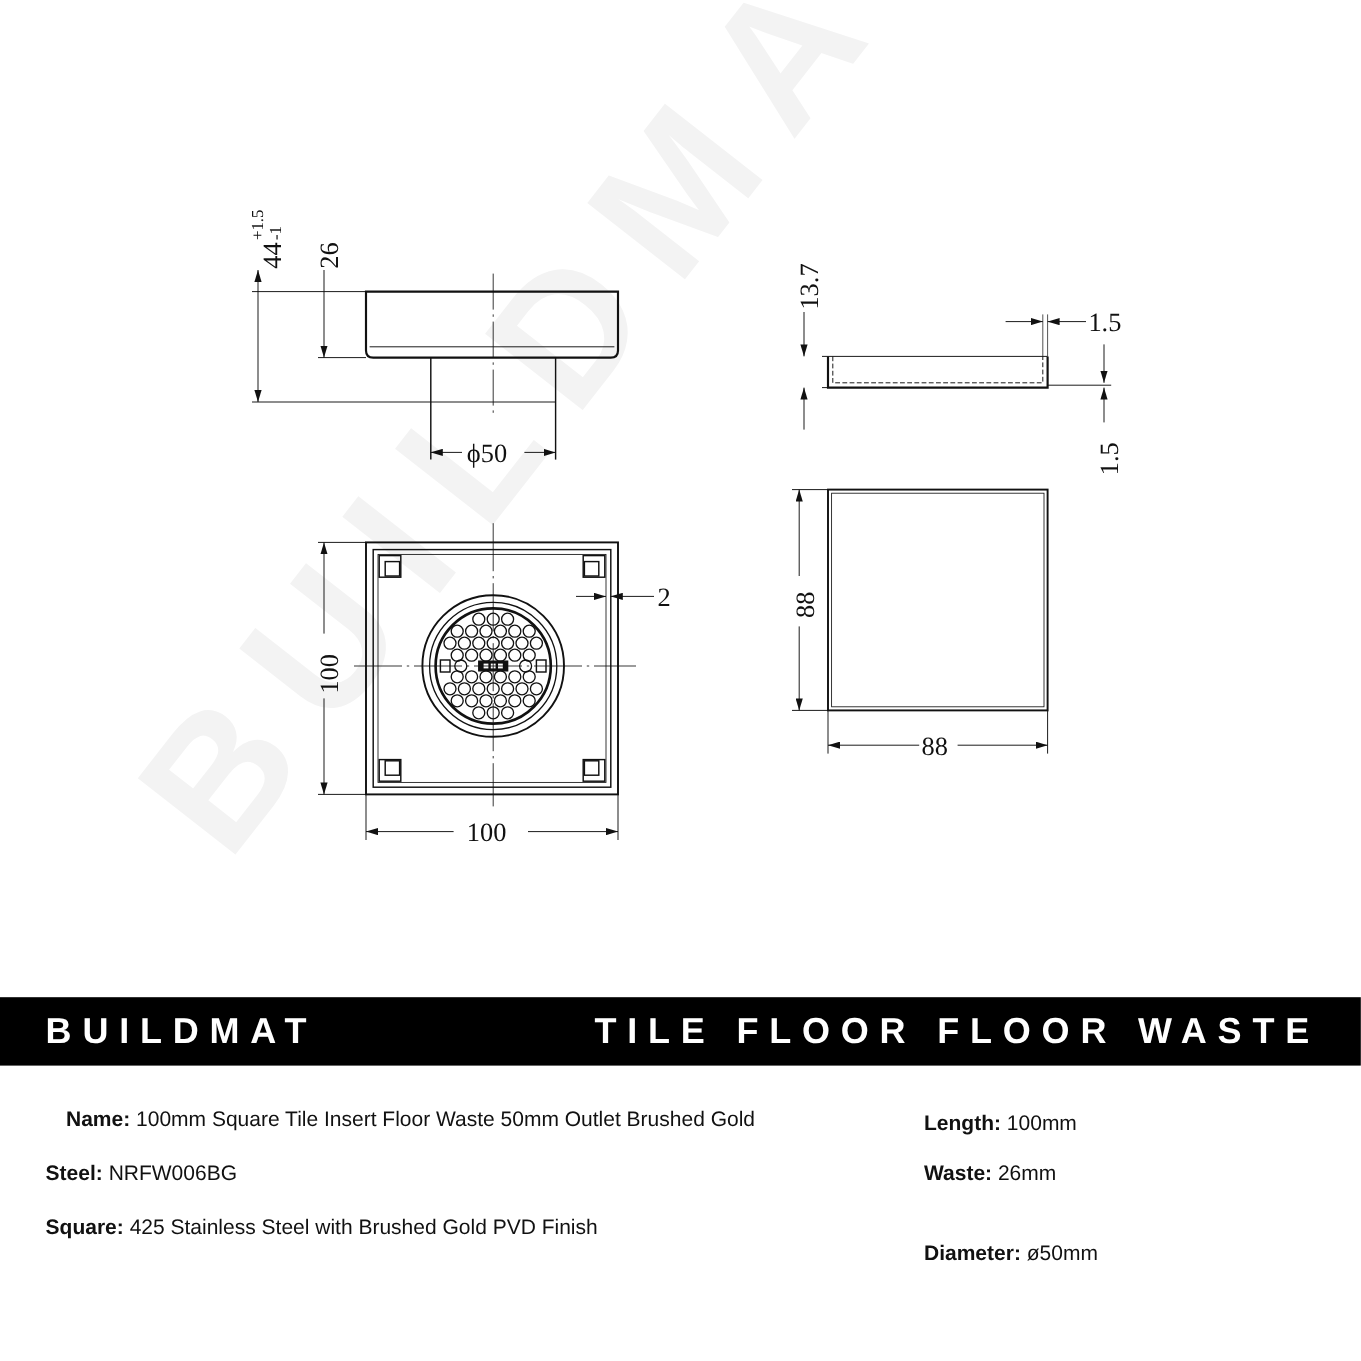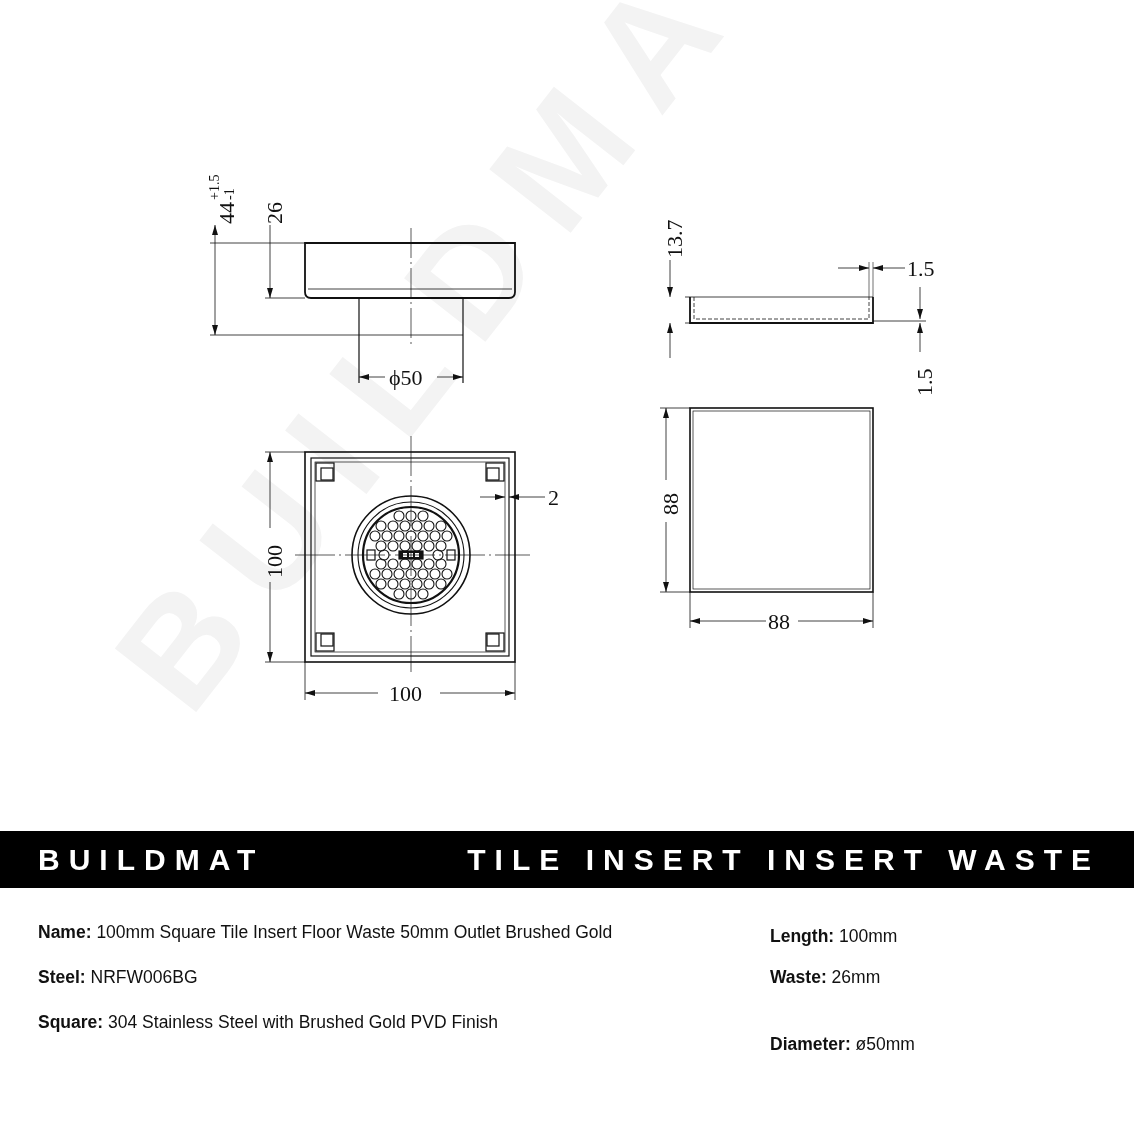--- a/index.html
+++ b/index.html
@@ -189,34 +189,34 @@
   <text class="dim" transform="translate(282,578) rotate(-90)">100</text>
   <text class="dim" x="389" y="701">100</text>
   <text class="dim" x="548" y="505">2</text>
 
   <text class="dim" transform="translate(678,515) rotate(-90)">88</text>
   <text class="dim" x="768" y="629">88</text>
 </svg>
 
 <div id="band">
   <div class="brand">BUILDMAT</div>
-  <div class="title">TILE INSERT INSERT WASTE</div>
-</div>
-
-<div class="spec" style="left:38px; top:922px;">
+  <div class="title">TILE FLOOR FLOOR WASTE</div>
+</div>
+
+<div class="spec" style="left:55px; top:922px;">
   <b>Name:</b>
   <span>100mm Square Tile Insert Floor Waste 50mm Outlet Brushed Gold</span>
 </div>
 <div class="spec" style="left:38px; top:967px;">
   <b>Steel:</b>
   <span>NRFW006BG</span>
 </div>
 <div class="spec" style="left:38px; top:1012px;">
   <b>Square:</b>
-  <span>304 Stainless Steel with Brushed Gold PVD Finish</span>
+  <span>425 Stainless Steel with Brushed Gold PVD Finish</span>
 </div>
 
 <div class="spec" style="left:770px; top:926px;">
   <b>Length:</b>
   <span>100mm</span>
 </div>
 <div class="spec" style="left:770px; top:967px;">
   <b>Waste:</b>
   <span>26mm</span>
 </div>

